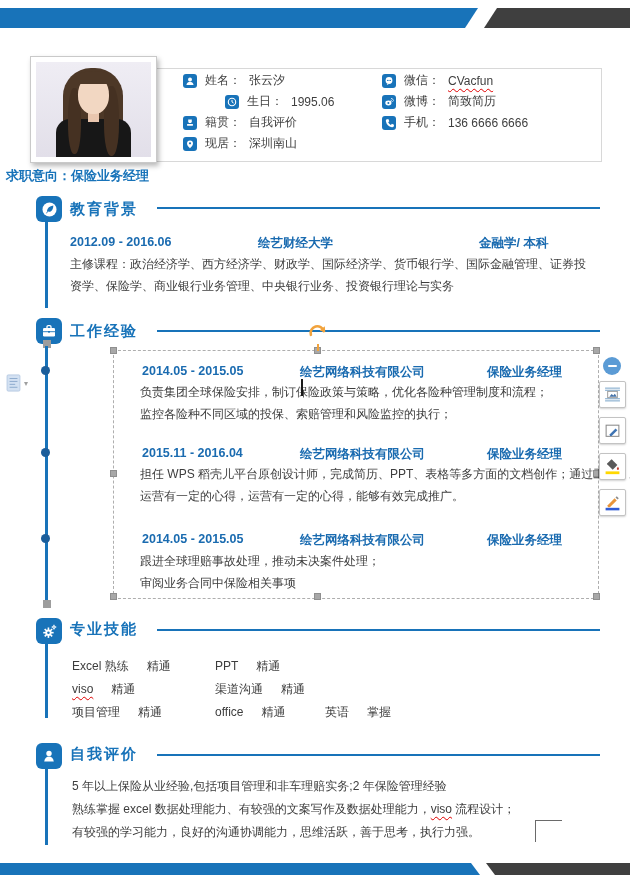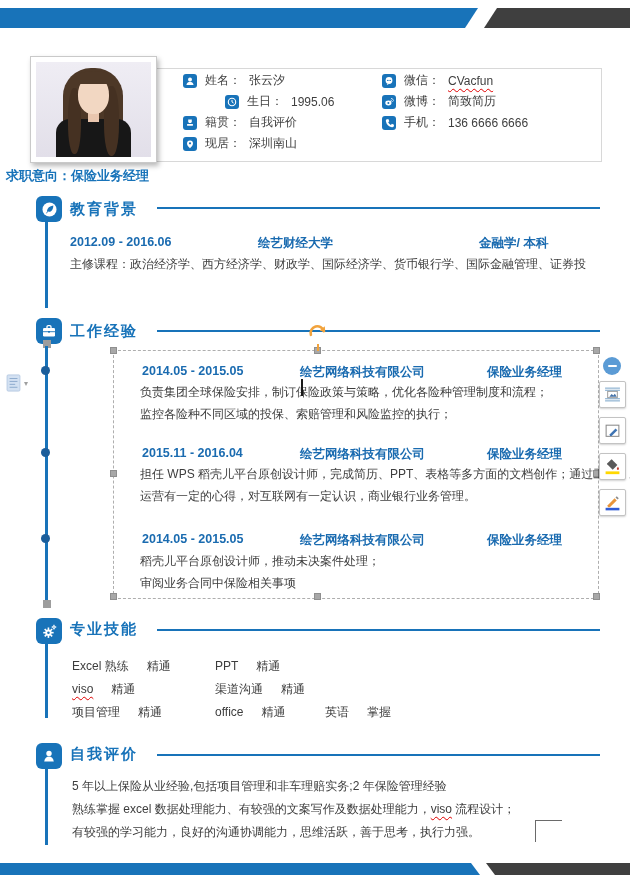--- a/index.html
+++ b/index.html
@@ -187,20 +187,21 @@
   <div class="sec-title" style="top:200px;">教育背景</div>
   <div class="sec-line" style="top:207px;"></div>
   <div class="tl" style="top:222px;height:86px;"></div>
 
   <div class="ehead">
     <span style="left:70px;top:235px;">2012.09 - 2016.06</span>
     <span style="left:258px;top:235px;">绘艺财经大学</span>
     <span style="left:479px;top:235px;">金融学/ 本科</span>
   </div>
   <div class="btxt" style="left:70px;top:256px;">主修课程：政治经济学、西方经济学、财政学、国际经济学、货币银行学、国际金融管理、证券投</div>
+  <div class="btxt" style="left:70px;top:278px;">资学、保险学、商业银行业务管理、中央银行业务、投资银行理论与实务</div>
 
   <div class="sec-icon" style="top:318px;">
     <svg width="16" height="16" viewBox="0 0 16 16">
         <rect x="2" y="5" width="12" height="8.4" rx="1.2" fill="#fff"></rect>
         <path d="M6 5V3.8c0-.7.5-1.2 1.2-1.2h1.6c.7 0 1.2.5 1.2 1.2V5" fill="none" stroke="#fff" stroke-width="1.3"></path>
         <path d="M2 8.7h12" stroke="#1873b9" stroke-width=".9"></path>
         <rect x="7" y="8" width="2" height="1.6" fill="#1873b9"></rect>
       </svg>
   </div>
   <div class="sec-title" style="top:322px;">工作经验</div>
@@ -237,28 +238,28 @@
   <div class="btxt" style="left:140px;top:384px;">负责集团全球保险安排，制订保险政策与策略，优化各险种管理制度和流程；</div>
   <div class="btxt" style="left:140px;top:406px;">监控各险种不同区域的投保、索赔管理和风险监控的执行；</div>
   <div class="caret"></div>
 
   <div class="ehead">
     <span style="left:142px;top:446px;">2015.11 - 2016.04</span>
     <span style="left:300px;top:446px;">绘艺网络科技有限公司</span>
     <span style="left:487px;top:446px;">保险业务经理</span>
   </div>
   <div class="btxt" style="left:140px;top:466px;">担任 WPS 稻壳儿平台原创设计师，完成简历、PPT、表格等多方面的文档创作；通过工作，对网站</div>
-  <div class="btxt" style="left:140px;top:488px;">运营有一定的心得，对互联网有一定认识，商业银行业务管理。</div>
+  <div class="btxt" style="left:140px;top:488px;">运营有一定的心得，运营有一定的心得，能够有效完成推广。</div>
 
   <div class="ehead">
     <span style="left:142px;top:532px;">2014.05 - 2015.05</span>
     <span style="left:300px;top:532px;">绘艺网络科技有限公司</span>
     <span style="left:487px;top:532px;">保险业务经理</span>
   </div>
-  <div class="btxt" style="left:140px;top:553px;">稻壳儿平台原创设计师，推动未决案件处理；</div>
+  <div class="btxt" style="left:140px;top:553px;">跟进全球理赔事故处理，推动未决案件处理；</div>
   <div class="btxt" style="left:140px;top:575px;">审阅业务合同中保险相关事项</div>
 
   <div class="sec-icon" style="top:618px;">
     <svg width="17" height="17" viewBox="0 0 16 16">
       <g stroke="#fff" stroke-width="1.5">
           <line x1="7" y1="4.2" x2="7" y2="14"></line>
           <line x1="2.1" y1="9.1" x2="11.9" y2="9.1"></line>
           <line x1="3.5" y1="5.6" x2="10.5" y2="12.6"></line>
           <line x1="10.5" y1="5.6" x2="3.5" y2="12.6"></line>
         </g>

